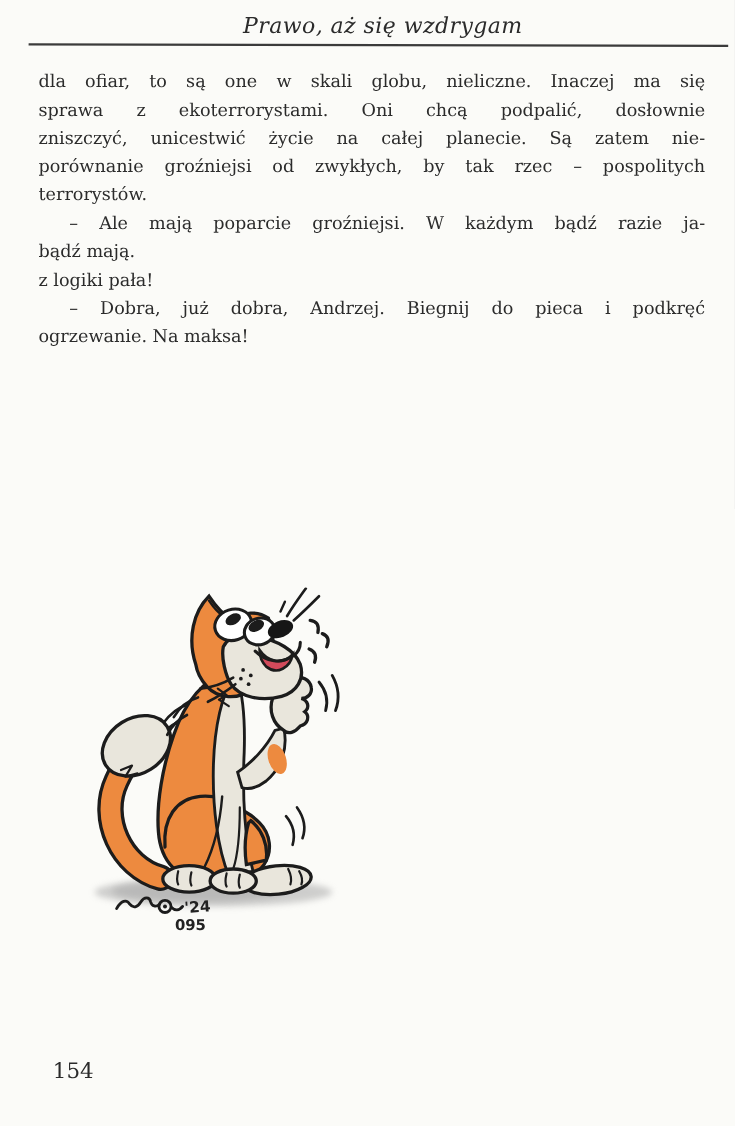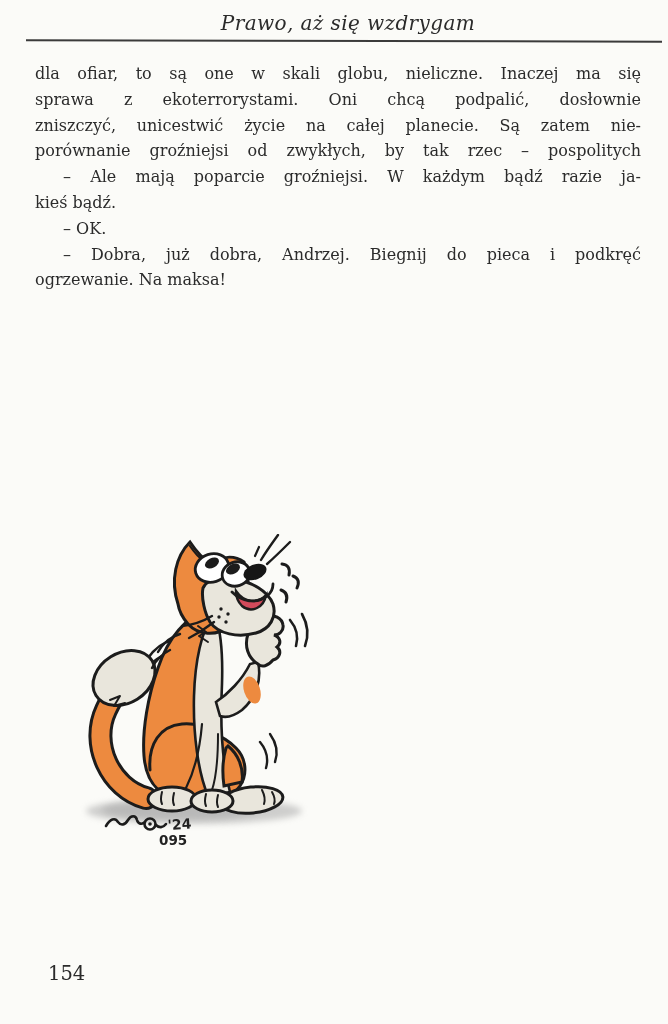--- a/index.html
+++ b/index.html
@@ -45,29 +45,28 @@
 
   <div class="header-title">Prawo, aż się wzdrygam</div>
   <div class="rule"></div>
 
   <div class="body-text">
       <div class="para">
         <div class="line">dla ofiar, to są one w skali globu, nieliczne. Inaczej ma się</div>
         <div class="line">sprawa z ekoterrorystami. Oni chcą podpalić, dosłownie</div>
         <div class="line">zniszczyć, unicestwić życie na całej planecie. Są zatem nie-</div>
         <div class="line">porównanie groźniejsi od zwykłych, by tak rzec – pospolitych</div>
+        <div class="line last">terrorystów.</div>
       </div>
       <div class="para">
         <div class="line indent">– Ale mają poparcie groźniejsi. W każdym bądź razie ja-</div>
-        <div class="line last">kieś bądź.</div>
+        <div class="line last">bądź mają.</div>
       </div>
       <div class="para">
-      </div>
-      <div class="para">
-        <div class="line last indent">– OK.</div>
+        <div class="line last">z logiki pała!</div>
       </div>
       <div class="para">
         <div class="line indent">– Dobra, już dobra, Andrzej. Biegnij do pieca i podkręć</div>
         <div class="line last">ogrzewanie. Na maksa!</div>
       </div>
     </div>
 
   <svg class="cat" viewBox="0 0 256 326" xmlns="http://www.w3.org/2000/svg">
     <defs>
       <filter id="soft" x="-30%" y="-60%" width="160%" height="220%">

